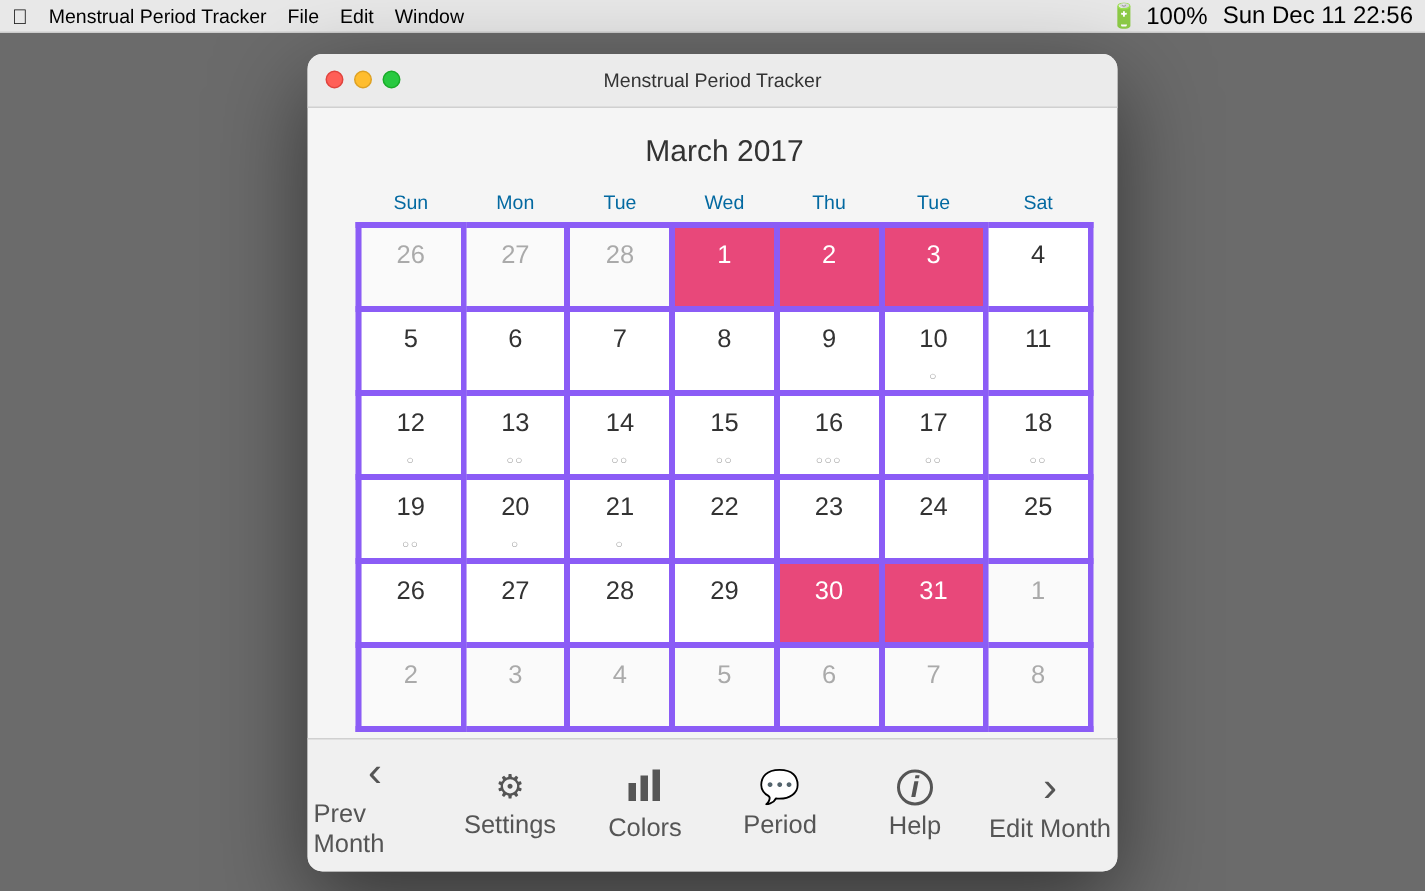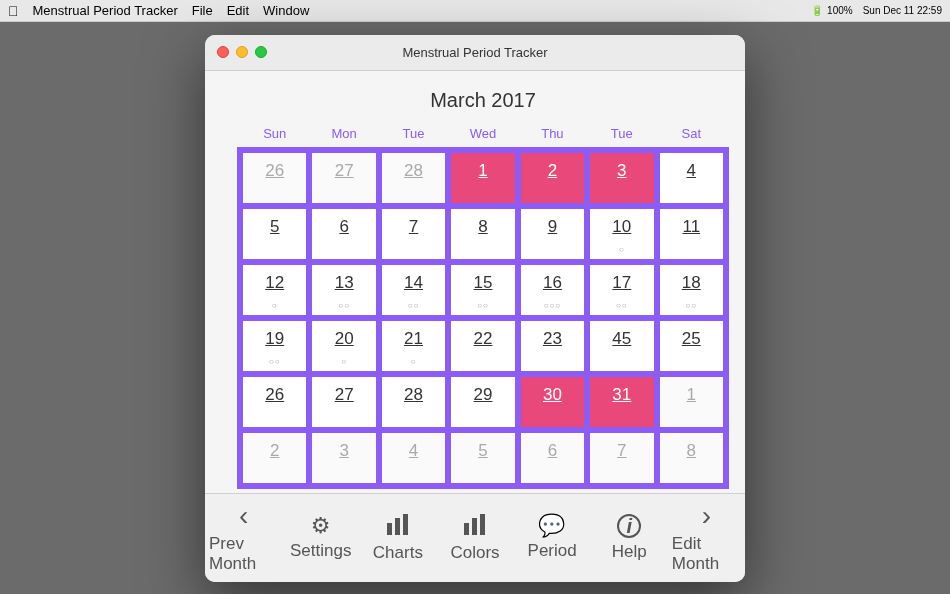--- a/index.html
+++ b/index.html
@@ -31,21 +31,21 @@
       gap: 14px;
     }
     .apple-logo {
       font-size: 14px;
     }
     .menu-bar-right {
       margin-left: auto;
       display: flex;
       align-items: center;
       gap: 10px;
-      font-size: 10px;
+      font-size: 16px;
     }
 
     
     .desktop {
       flex: 1;
       display: flex;
       align-items: center;
       justify-content: center;
     }
 
@@ -103,37 +103,36 @@
     }
 
     .cal-grid {
       width: 100%;
       border-collapse: collapse;
     }
 
     .cal-grid th {
       font-size: 13px;
       font-weight: 500;
-      color: #8b5cf6;
+      color: #0369a1;
       text-align: center;
       padding: 4px 0 6px;
       width: calc(100% / 7);
     }
 
     .cal-grid td {
       text-align: center;
       vertical-align: top;
       height: 56px;
       font-size: 16px;
       color: #333;
-      border: 6px solid #8b5cf6;
+      border: 4px solid #8b5cf6;
       position: relative;
       background: #fff;
       width: calc(100% / 7);
-      text-decoration: underline;
     }
 
     .cal-grid td.other-month {
       background: #fafafa;
       color: #aaa;
     }
 
     .cal-grid td.highlighted {
       background: #e8487a;
       color: #fff;
@@ -193,21 +192,21 @@
 <div class="menu-bar">
   <div class="menu-bar-left">
     <span class="apple-logo"></span>
     <span>Menstrual Period Tracker</span>
     <span>File</span>
     <span>Edit</span>
     <span>Window</span>
   </div>
   <div class="menu-bar-right">
     <span>🔋 100%</span>
-    <span>Sun Dec 11  22:59</span>
+    <span>Sun Dec 11  22:56</span>
   </div>
 </div>
 
 <div class="desktop">
 
   <div class="window">
 
     <div class="title-bar">
       <div class="traffic-lights">
         <div class="traffic-light tl-red"></div>
@@ -322,21 +321,21 @@
                 <span class="day-number">21</span>
                 <span class="dots">○</span>
               </td>
               <td>
                 <span class="day-number">22</span>
               </td>
               <td>
                 <span class="day-number">23</span>
               </td>
               <td>
-                <span class="day-number">45</span>
+                <span class="day-number">24</span>
               </td>
               <td>
                 <span class="day-number">25</span>
               </td>
             </tr>
             <tr>
               <td>
                 <span class="day-number">26</span>
               </td>
               <td>
@@ -386,30 +385,20 @@
     </div>
 
     <div class="toolbar">
       <div class="toolbar-item">
         <span class="toolbar-icon" style="font-size:28px; font-weight:300; color:#555;">‹</span>
         <span class="toolbar-label">Prev Month</span>
       </div>
       <div class="toolbar-item">
         <span class="toolbar-icon">⚙</span>
         <span class="toolbar-label">Settings</span>
-      </div>
-      <div class="toolbar-item">
-        <span class="toolbar-icon">
-          <svg width="24" height="22" viewBox="0 0 24 22">
-            <rect x="1" y="10" width="5" height="12" fill="#555"></rect>
-            <rect x="9" y="5" width="5" height="17" fill="#555"></rect>
-            <rect x="17" y="1" width="5" height="21" fill="#555"></rect>
-          </svg>
-        </span>
-        <span class="toolbar-label">Charts</span>
       </div>
       <div class="toolbar-item">
         <span class="toolbar-icon">
           <svg width="24" height="22" viewBox="0 0 24 22">
             <rect x="1" y="10" width="5" height="12" fill="#555"></rect>
             <rect x="9" y="5" width="5" height="17" fill="#555"></rect>
             <rect x="17" y="1" width="5" height="21" fill="#555"></rect>
           </svg>
         </span>
         <span class="toolbar-label">Colors</span>

